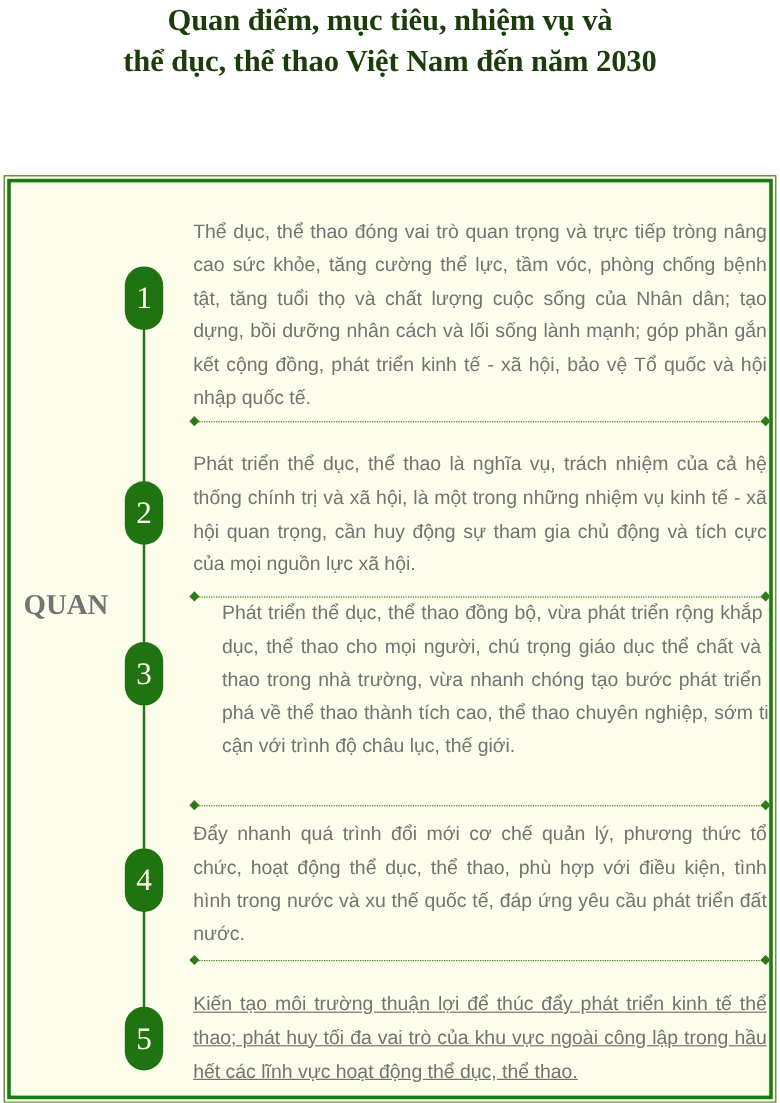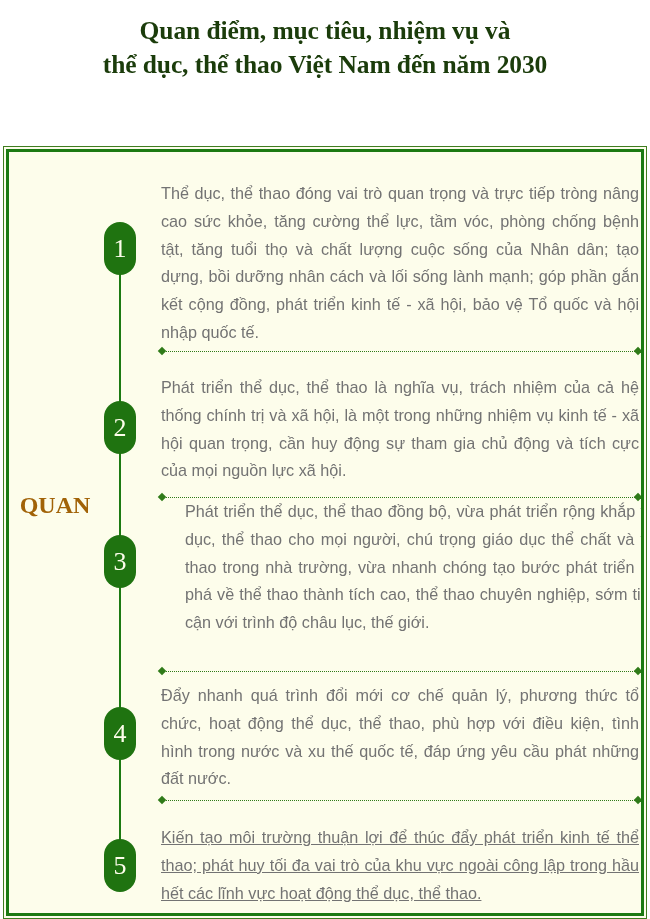--- a/index.html
+++ b/index.html
@@ -11,21 +11,20 @@
     width: 650px;
     height: 919px;
     overflow: hidden;
     font-family: "Liberation Sans", "DejaVu Sans", sans-serif;
     position: relative;
   }
 
   
   #title-block {
     width: 650px;
-    padding-top: 14px;
     box-sizing: border-box;
     text-align: center;
   }
   .title-line {
     font-family: "Liberation Serif", "DejaVu Serif", serif;
     font-weight: bold;
     font-size: 25.5px;
     line-height: 34px;
     color: #1b3c0b;
     letter-spacing: -0.1px;
@@ -59,21 +58,21 @@
   #section-label {
     position: absolute;
     left: 0px;
     top: 330px;
     width: 92px;
     text-align: center;
     font-family: "Liberation Serif", "DejaVu Serif", serif;
     font-weight: bold;
     font-size: 24px;
     line-height: 47px;
-    color: #a16207;
+    color: #737373;
   }
   #section-label .lbl-line { display: block; }
 
   
   #timeline-rail {
     position: absolute;
     left: 110px;
     top: 100px;
     width: 2px;
     height: 592px;
@@ -181,21 +180,21 @@
       <div class="item-text" style="top:346px;margin-left:24px;">Phát triển thể dục, thể thao đồng bộ, vừa phát triển rộng khắp thể dục, thể thao cho mọi người, chú trọng giáo dục thể chất và thể thao trong nhà trường, vừa nhanh chóng tạo bước phát triển đột phá về thể thao thành tích cao, thể thao chuyên nghiệp, sớm tiệm cận với trình độ châu lục, thế giới.</div>
     </div>
     <div class="separator" style="top:516px;">
       <span class="cap left"></span>
       <span class="dots"></span>
       <span class="cap right"></span>
     </div>
 
     <div class="item">
       <div class="badge" style="top:555px;">4</div>
-      <div class="item-text" style="top:530px;">Đẩy nhanh quá trình đổi mới cơ chế quản lý, phương thức tổ chức, hoạt động thể dục, thể thao, phù hợp với điều kiện, tình hình trong nước và xu thế quốc tế, đáp ứng yêu cầu phát những đất nước.</div>
+      <div class="item-text" style="top:530px;">Đẩy nhanh quá trình đổi mới cơ chế quản lý, phương thức tổ chức, hoạt động thể dục, thể thao, phù hợp với điều kiện, tình hình trong nước và xu thế quốc tế, đáp ứng yêu cầu phát triển đất nước.</div>
     </div>
     <div class="separator" style="top:645px;">
       <span class="cap left"></span>
       <span class="dots"></span>
       <span class="cap right"></span>
     </div>
 
     <div class="item">
       <div class="badge" style="top:687px;">5</div>
       <div class="item-text" style="top:672px;text-decoration:underline;">Kiến tạo môi trường thuận lợi để thúc đẩy phát triển kinh tế thể thao; phát huy tối đa vai trò của khu vực ngoài công lập trong hầu hết các lĩnh vực hoạt động thể dục, thể thao.</div>

